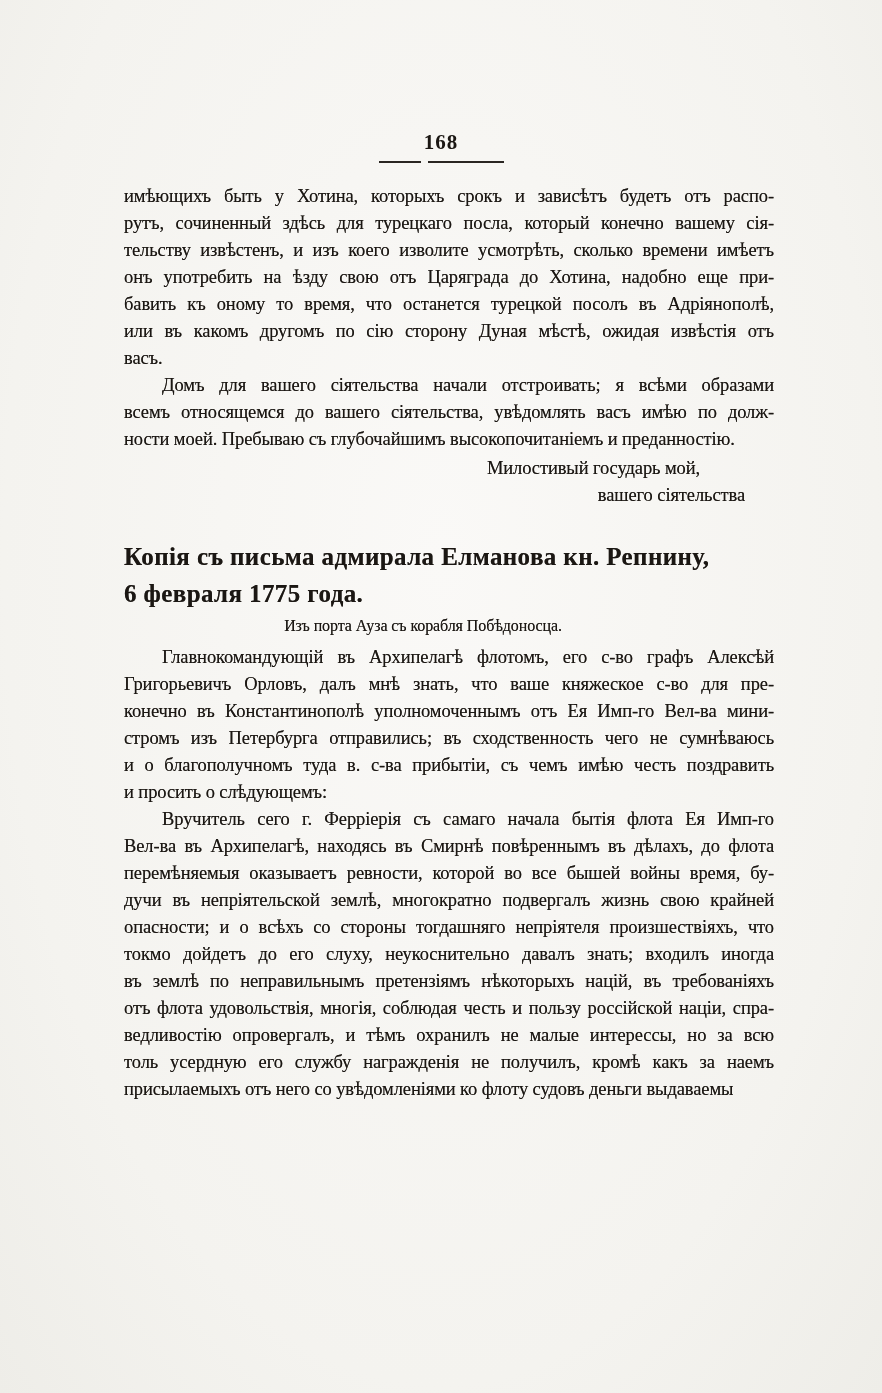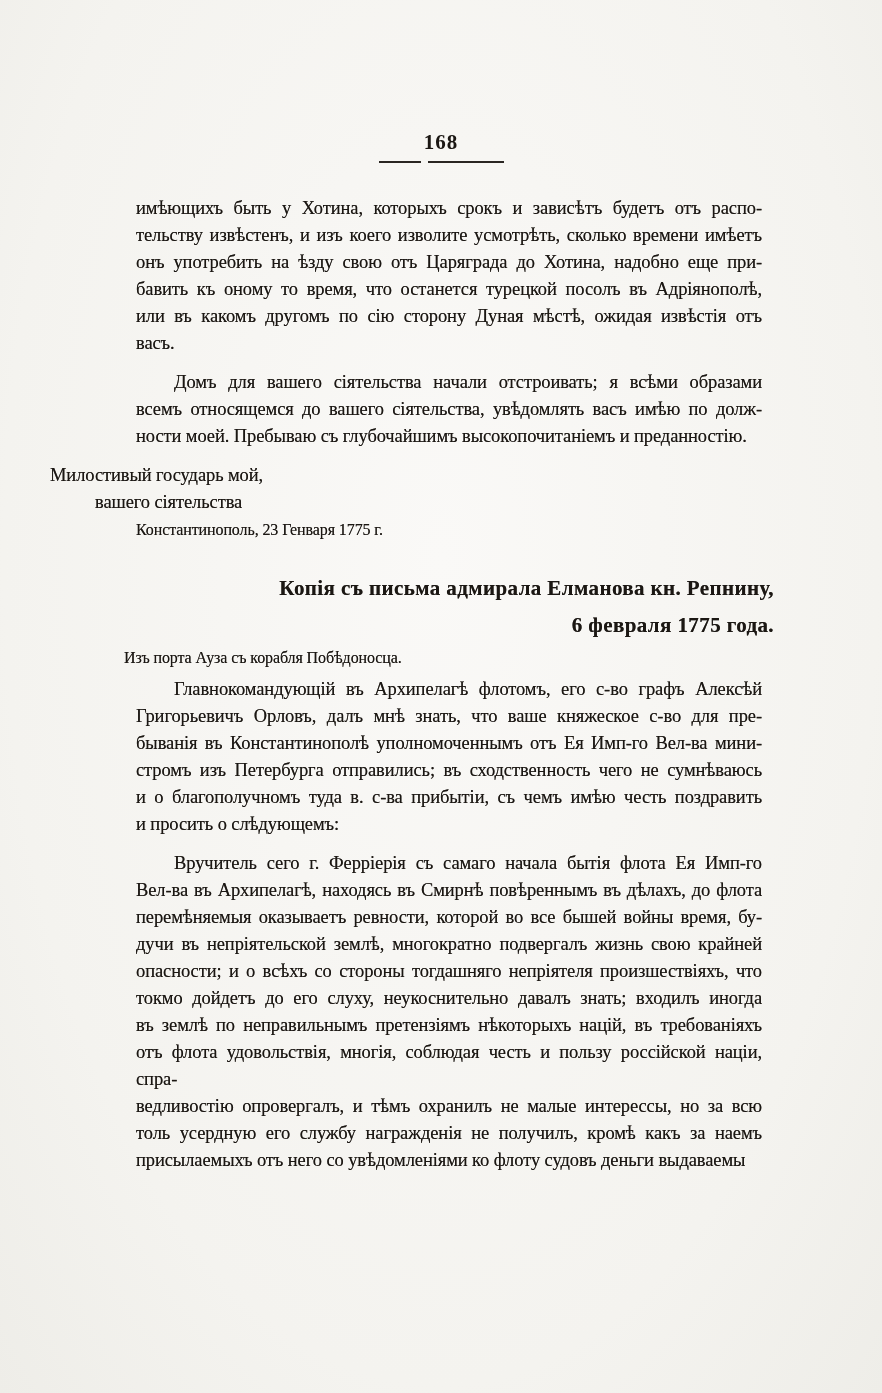--- a/index.html
+++ b/index.html
@@ -22,80 +22,80 @@
     display:flex;justify-content:center;gap:7px;
   }
   .pageno-rule span{display:block;height:2px;background:#2a2622;}
   .pageno-rule .seg1{width:42px;}
   .pageno-rule .seg2{width:76px;}
   .textblock{
     position:absolute;left:124px;top:183px;width:650px;
     font-size:18.5px;line-height:27px;letter-spacing:-0.1px;
     text-shadow:0 0 0.5px rgba(27,23,19,0.65);
   }
-  .para{margin:12px;}
+  .para{margin:0;}
   .para.indent .jline:first-child{text-indent:38px;}
   .jline{text-align:justify;text-align-last:justify;}
   .jline.jlast{text-align-last:left;}
   .closing{margin-top:2px;line-height:27px;}
-  .closing div{text-align:left;position:relative;}
+  .closing div{text-align:right;position:relative;}
   .closing .c1{left:-74px;}
   .closing .c2{left:-29px;}
   .closing .c3{left:-25px;}
   .dateline{margin-top:3px;font-size:16px;line-height:22px;padding-left:12px;}
-  .heading{margin-top:29px;text-align:right;font-weight:bold;font-size:21px;line-height:37px;letter-spacing:0.4px;}
-  .origin{margin-top:3px;font-size:16px;line-height:22px;text-align:left;padding-right:52px;}
+  .heading{margin-top:29px;text-align:left;font-weight:bold;font-size:25px;line-height:37px;letter-spacing:0.4px;}
+  .origin{margin-top:3px;font-size:16px;line-height:22px;text-align:center;padding-right:52px;}
   .p-intro{margin-top:7px;}
 </style>
 </head>
 <body>
 
 <div class="page">
 
   <div class="pageno">168</div>
   <div class="pageno-rule">
     <span class="seg1"></span>
     <span class="seg2"></span>
   </div>
 
   <div class="textblock">
 
     <div class="para">
         <div class="jline">имѣющихъ быть у Хотина, которыхъ срокъ и зависѣтъ будетъ отъ распо-</div>
+        <div class="jline">рутъ, сочиненный здѣсь для турецкаго посла, который конечно вашему сія-</div>
         <div class="jline">тельству извѣстенъ, и изъ коего изволите усмотрѣть, сколько времени имѣетъ</div>
         <div class="jline">онъ употребить на ѣзду свою отъ Царяграда до Хотина, надобно еще при-</div>
         <div class="jline">бавить къ оному то время, что останется турецкой посолъ въ Адріянополѣ,</div>
         <div class="jline">или въ какомъ другомъ по сію сторону Дуная мѣстѣ, ожидая извѣстія отъ</div>
         <div class="jline jlast">васъ.</div>
       </div>
 
     <div class="para indent">
         <div class="jline">Домъ для вашего сіятельства начали отстроивать; я всѣми образами</div>
         <div class="jline">всемъ относящемся до вашего сіятельства, увѣдомлять васъ имѣю по долж-</div>
         <div class="jline jlast">ности моей. Пребываю съ глубочайшимъ высокопочитаніемъ и преданностію.</div>
       </div>
 
     <div class="closing">
       <div class="c1">Милостивый государь мой,</div>
       <div class="c2">вашего сіятельства</div>
     </div>
 
-    <div class="dateline">Константинополь, 23 Генваря 1775 г.</div>
 
     <div class="heading">
       <div>Копія съ письма адмирала Елманова кн. Репнину,</div>
       <div>6 февраля 1775 года.</div>
     </div>
 
     <div class="origin">Изъ порта Ауза съ корабля Побѣдоносца.</div>
 
     <div class="para indent p-intro">
         <div class="jline">Главнокомандующій въ Архипелагѣ флотомъ, его с-во графъ Алексѣй</div>
         <div class="jline">Григорьевичъ Орловъ, далъ мнѣ знать, что ваше княжеское с-во для пре-</div>
-        <div class="jline">быванія въ Константинополѣ уполномоченнымъ отъ Ея Имп-го Вел-ва мини-</div>
+        <div class="jline">конечно въ Константинополѣ уполномоченнымъ отъ Ея Имп-го Вел-ва мини-</div>
         <div class="jline">стромъ изъ Петербурга отправились; въ сходственность чего не сумнѣваюсь</div>
         <div class="jline">и о благополучномъ туда в. с-ва прибытіи, съ чемъ имѣю честь поздравить</div>
         <div class="jline jlast">и просить о слѣдующемъ:</div>
       </div>
 
     <div class="para indent">
         <div class="jline">Вручитель сего г. Ферріерія съ самаго начала бытія флота Ея Имп-го</div>
         <div class="jline">Вел-ва въ Архипелагѣ, находясь въ Смирнѣ повѣреннымъ въ дѣлахъ, до флота</div>
         <div class="jline">перемѣняемыя оказываетъ ревности, которой во все бышей войны время, бу-</div>
         <div class="jline">дучи въ непріятельской землѣ, многократно подвергалъ жизнь свою крайней</div>

